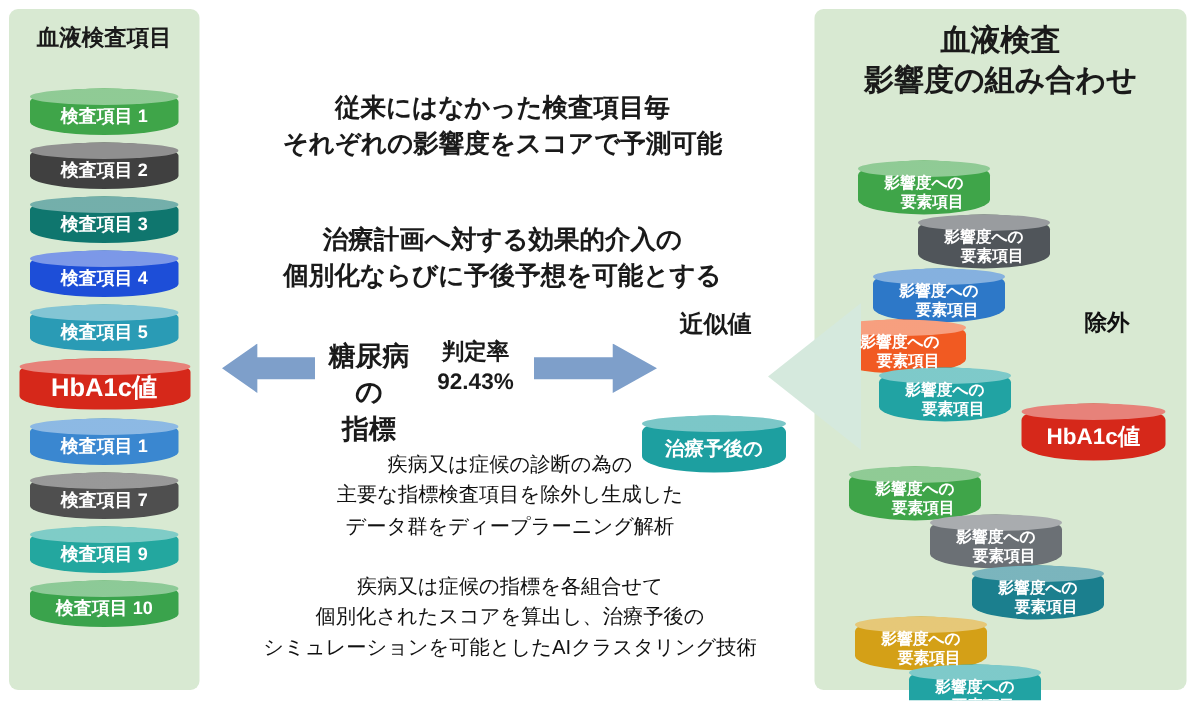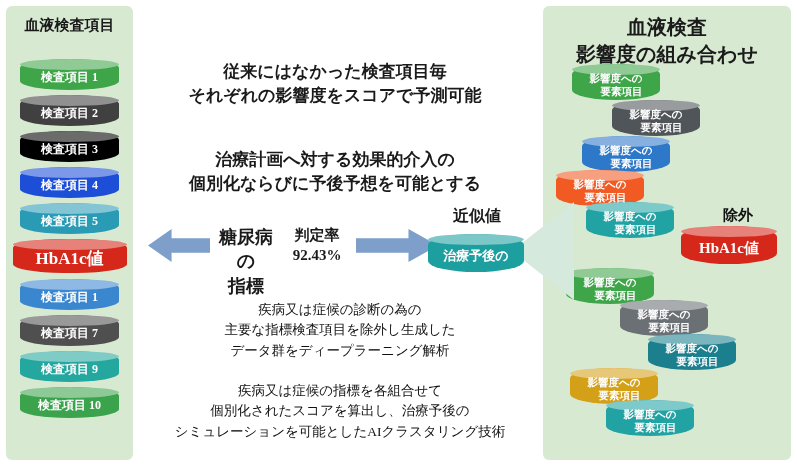--- a/index.html
+++ b/index.html
@@ -1,35 +1,35 @@
 <!DOCTYPE html>
 <html><head>
 <meta charset="utf-8">
 <style>
   html,body { margin:0; padding:0; background:#ffffff; }
   .canvas {
     position: relative;
     width: 797px; height: 467px;
     background: #ffffff;
-    font-family: Liberation Serif, serif;
+    font-family: Liberation Sans, sans-serif;
     color: #1a1a1a;
     overflow: hidden;
   }
   .pre { white-space: pre-line; }
 
   
   .panel { position: absolute; border-radius: 6px; }
   .left-panel  { left: 6px;   top: 6px; width: 127px; height: 454px; }
   .right-panel { left: 543px; top: 6px; width: 248px; height: 454px; }
   .panel-title { font-weight: bold; text-align: center; white-space: pre-line; }
   .left-panel  .panel-title { font-size: 15px; padding: 10px 2px 0; margin-bottom: 24px; }
   .right-panel .panel-title { font-size: 20px; padding: 8px 2px 0; line-height: 1.35; }
 
   
-  .cyl { position: relative; display: flex; align-items: center; justify-content: center; }
+  .cyl { position: relative; display: flex; align-items: center; justify-content: center; margin-top: 43px; }
   .cyl::before {
     content:""; position:absolute; left:0; right:0; top:0; height:11px;
     border-radius:50%;
     background-color: inherit;
     background-image: linear-gradient(rgba(255,255,255,.42), rgba(255,255,255,.42));
   }
   .cyl-label {
     position: relative; z-index: 1;
     color: #ffffff; font-weight: bold; text-align: right;
     white-space: pre-line; padding-top: 5px;
@@ -80,21 +80,21 @@
 
   <div class="panel left-panel" style="background-color: rgb(216, 233, 210);">
     <div class="panel-title">血液検査項目</div>
 
     <div class="cyl l-item" style="background-color: rgb(63, 165, 73);">
         <span class="cyl-label">検査項目 1</span>
       </div>
     <div class="cyl l-item" style="background-color: rgb(64, 64, 64);">
         <span class="cyl-label">検査項目 2</span>
       </div>
-    <div class="cyl l-item" style="background-color: #000000;">
+    <div class="cyl l-item" style="background-color: #0f766e;">
         <span class="cyl-label">検査項目 3</span>
       </div>
     <div class="cyl l-item" style="background-color: #1d4ed8;">
         <span class="cyl-label">検査項目 4</span>
       </div>
     <div class="cyl l-item" style="background-color: rgb(42, 155, 181);">
         <span class="cyl-label">検査項目 5</span>
       </div>
     <div class="cyl l-item hl" style="background-color: rgb(214, 40, 26);">
         <span class="cyl-label">HbA1c値</span>

